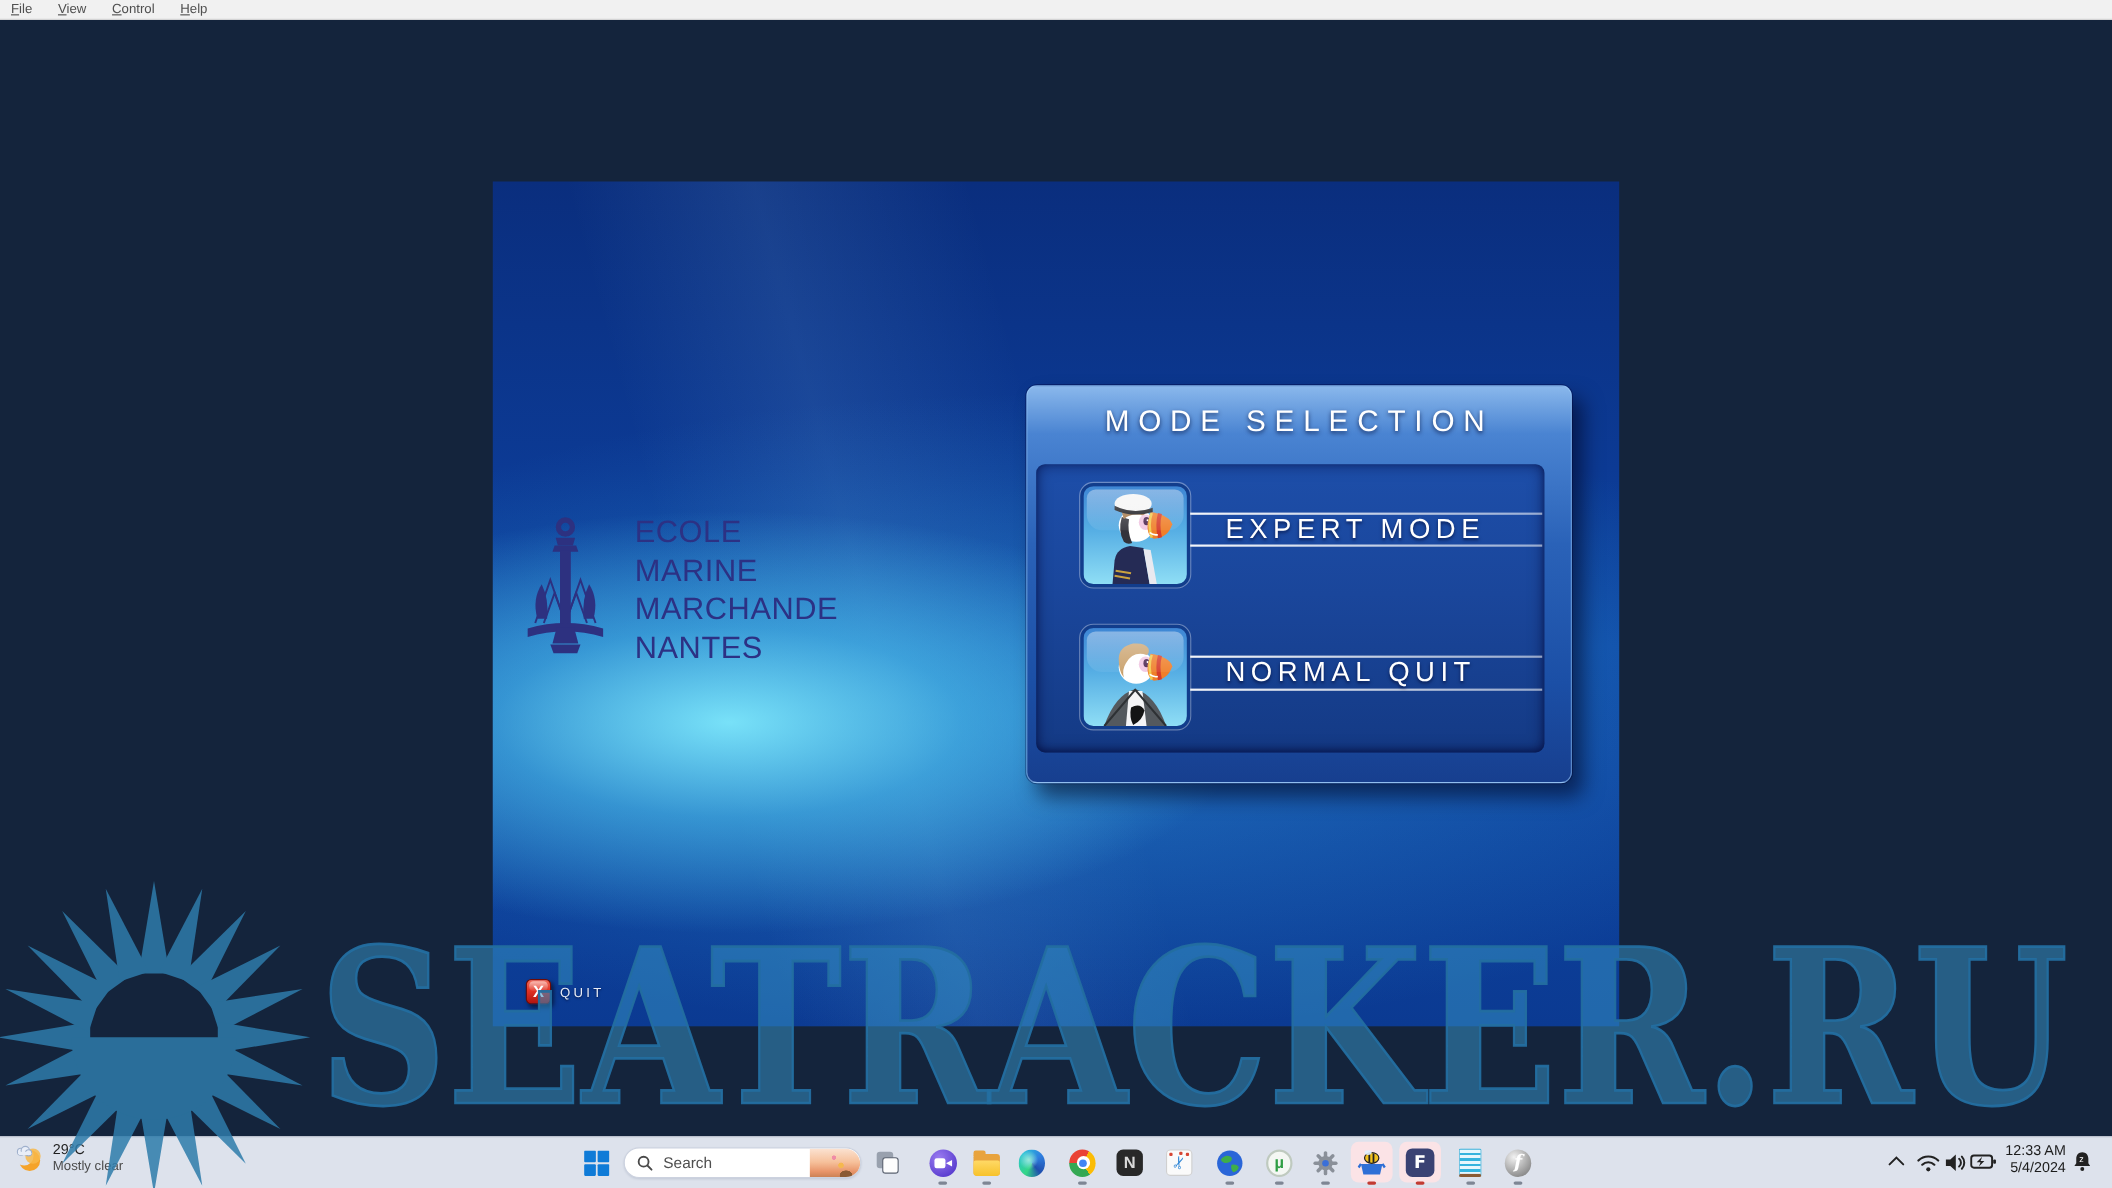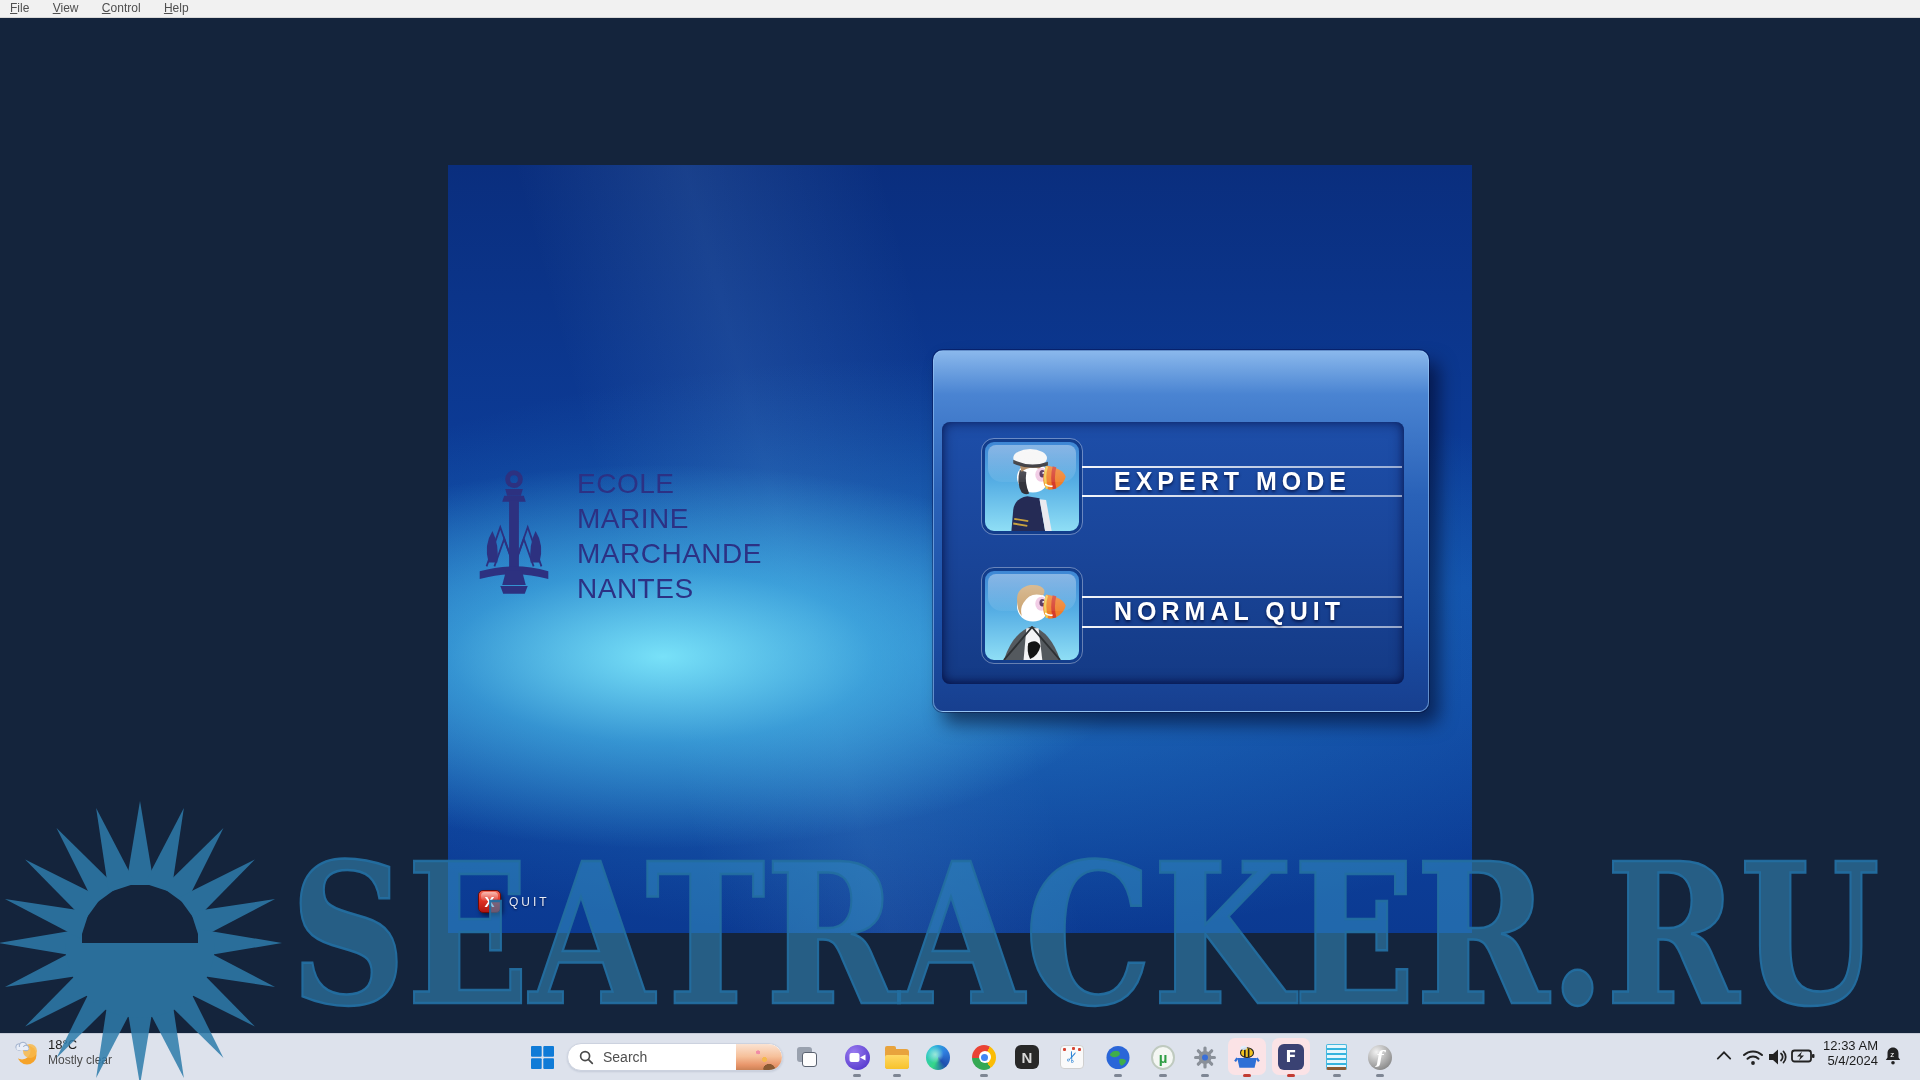--- a/index.html
+++ b/index.html
@@ -49,21 +49,21 @@
     border-radius:8px 8px 14px 14px; pointer-events:none; }
   #avatar-expert { top:17px; }
   #avatar-normal { top:146px; }
   .avatar svg { position:absolute; left:0; top:0; width:100%; height:100%; }
 
   .connector { position:absolute; left:140px; right:2px; height:2px;
     background:linear-gradient(90deg,rgba(255,255,255,.95),rgba(255,255,255,.55)); }
   #line-e1 { top:44px; } #line-e2 { top:73px; } #line-n1 { top:174px; } #line-n2 { top:204px; }
 
   .mode-label { position:absolute; left:172px; height:28px; line-height:28px; color:#fff;
-    font-size:25px; letter-spacing:5px; font-weight:700; cursor:pointer;
+    font-size:25px; letter-spacing:5px; font-weight:400; cursor:pointer;
     text-shadow:0 2px 3px rgba(0,10,50,.7); white-space:nowrap; }
   #label-expert { top:45px; } #label-normal { top:175px; }
 
   
   #quit-btn { position:absolute; left:30px; top:725px; display:flex; align-items:center; gap:8px;
               cursor:pointer; }
   #quit-icon { position:relative; width:23px; height:23px; border-radius:5px;
     background:linear-gradient(180deg,#f46a57 0%,#e03325 45%,#b01510 100%);
     border:1px solid #6f0b06; box-shadow:2px 3px 4px rgba(0,0,0,.5);
     color:#fff; font-weight:bold; font-size:15px; text-align:center; line-height:21px; }
@@ -202,20 +202,21 @@
     </svg>
 
     <div id="logo-text">
       <div>ECOLE</div>
       <div>MARINE</div>
       <div>MARCHANDE</div>
       <div>NANTES</div>
     </div>
 
     <div id="mode-panel">
+      <div id="panel-title">MODE SELECTION</div>
       <div id="panel-inner">
 
         <div class="avatar" id="avatar-expert">
           <svg viewBox="0 0 100 95">
             <path d="M28,95 L30,72 Q32,60 45,58 L58,60 L64,95 Z" fill="#252b55"></path>
             <path d="M58,61 L64,95 L71,95 L65,62 Z" fill="#e9e9ef"></path>
             <path d="M31,82 l15,2.5 M30,87 l15,2.5" stroke="#c9a23f" stroke-width="2" fill="none"></path>
             <ellipse cx="51" cy="38" rx="17" ry="16" fill="#ffffff"></ellipse>
             <path d="M37,30 Q33,44 39,54 Q43,57 47,55 Q42,44 44,32 Z" fill="#33333b"></path>
             <path d="M37,25 Q47,19 59,22 L59,29 Q47,25 39,32 Z" fill="#a5784a"></path>
@@ -271,21 +272,21 @@
         <circle cx="12" cy="13" r="8.5" fill="#dde2ec"></circle>
         <circle cx="20" cy="13" r="7" fill="#f8b84a" opacity=".85"></circle>
         <g fill="#e9eef8" stroke="#9fb0cc" stroke-width="1">
           <circle cx="9" cy="9" r="3.2"></circle>
             <circle cx="13" cy="8" r="3.8"></circle>
             <circle cx="16" cy="10" r="2.8"></circle>
           <rect x="6.5" y="9" width="12" height="3" rx="1.5" stroke="none"></rect>
         </g>
       </svg>
       <div>
-        <div id="weather-temp">18°C</div>
+        <div id="weather-temp">29°C</div>
         <div id="weather-cond">Mostly clear</div>
       </div>
     </div>
 
     <div class="tb-icon" id="start-btn">
       <svg width="23" height="23" viewBox="0 0 23 23">
         <g fill="#0f7bd7">
           <rect x="0" y="0" width="10.7" height="10.7" rx="1"></rect>
             <rect x="12.3" y="0" width="10.7" height="10.7" rx="1"></rect>
           <rect x="0" y="12.3" width="10.7" height="10.7" rx="1"></rect>

